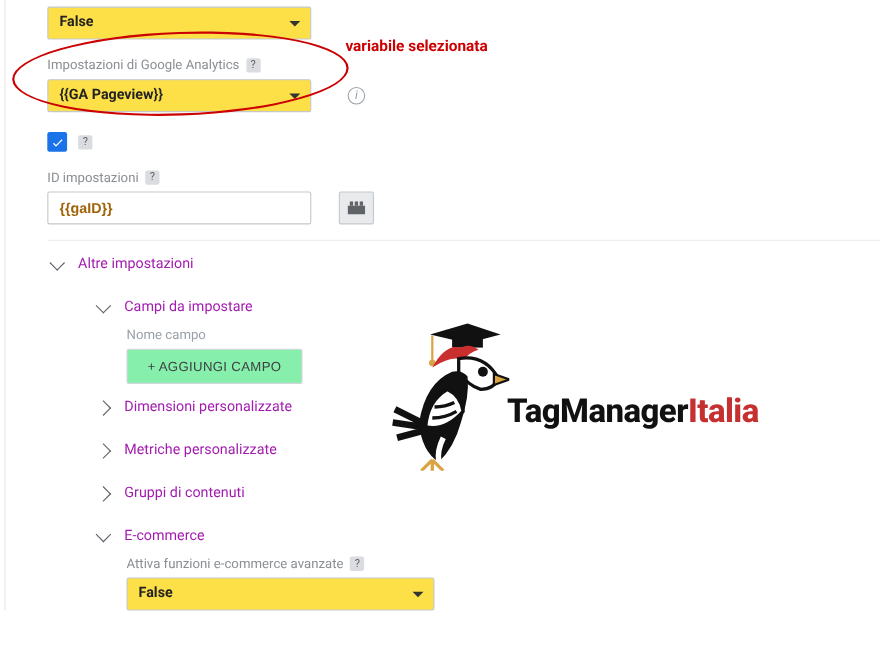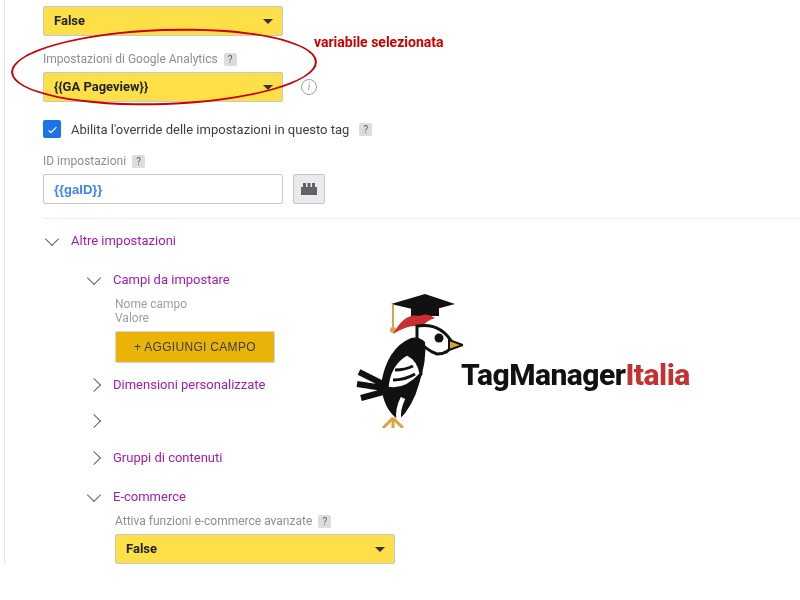--- a/index.html
+++ b/index.html
@@ -57,24 +57,24 @@
     display: inline-block;
     cursor: pointer;
   }
   .textinput {
     border: 1px solid #c4c7cc;
     border-radius: 2px;
     height: 30px;
     padding: 0 10px;
     font-size: 13px;
     font-weight: 700;
-    color: #3b82f6;
+    color: #a16207;
     width: 240px;
   }
-  .row-inline { display: flex; align-items: center; gap: 10px; }
+  .row-inline { display: flex; align-items: center; gap: 25px; }
   .icon-btn {
     width: 32px; height: 30px;
     background: #e9eaec;
     border: 1px solid #c4c7cc;
     border-radius: 2px;
     display: inline-flex;
     align-items: center;
     justify-content: center;
     cursor: pointer;
   }
@@ -107,24 +107,24 @@
     padding: 14px 0 10px 18px;
     font-size: 13px;
     color: #a21caf;
     cursor: pointer;
   }
   .chevron { width: 10px; height: 10px; border-right: 1.6px solid #5f6368; border-bottom: 1.6px solid #5f6368; display: inline-block; }
   .chevron.down { transform: rotate(45deg); margin-top: -4px; }
   .chevron.right { transform: rotate(-45deg); }
   .indent1 { padding-left: 46px; }
   .indent2 { padding-left: 72px; }
-  .col-headers { display: flex; padding: 0 0 6px 72px; color: #9aa0a6; font-size: 12px; flex-direction: column; }
+  .col-headers { display: flex; padding: 0 0 6px 72px; color: #9aa0a6; font-size: 12px; }
   .col-headers .c1 { width: 290px; }
   .add-btn {
-    background: #eab308;
+    background: #86efac;
     border: 1px solid #d2d5d9;
     border-radius: 2px;
     color: #3c4043;
     font-size: 12px;
     font-weight: 500;
     height: 32px;
     padding: 0 18px;
     cursor: pointer;
     letter-spacing: .3px;
   }
@@ -179,21 +179,20 @@
     </div>
     <span class="info-circle">i</span>
   </div>
 
   <div class="checkbox-row">
     <span class="checkbox">
       <svg viewBox="0 0 24 24">
           <path fill="#fff" d="M9 16.2l-3.5-3.5L4 14.2 9 19.2 20 8.2l-1.4-1.4z"></path>
         </svg>
     </span>
-    <span>Abilita l'override delle impostazioni in questo tag</span>
     <span class="help">?</span>
   </div>
 
   <div class="label">
     <span>ID impostazioni</span>
     <span class="help">?</span>
   </div>
   <div class="row-inline">
     <input class="textinput" value="{{gaID}}" style="">
     <span class="icon-btn">
@@ -225,20 +224,21 @@
     <button class="add-btn">+ AGGIUNGI CAMPO</button>
   </div>
 
   <div class="section-row indent1">
     <span class="chevron right"></span>
     <span>Dimensioni personalizzate</span>
   </div>
 
   <div class="section-row indent1">
     <span class="chevron right"></span>
+    <span>Metriche personalizzate</span>
   </div>
 
   <div class="section-row indent1">
     <span class="chevron right"></span>
     <span>Gruppi di contenuti</span>
   </div>
 
   <div class="section-row indent1">
     <span class="chevron down"></span>
     <span>E-commerce</span>

